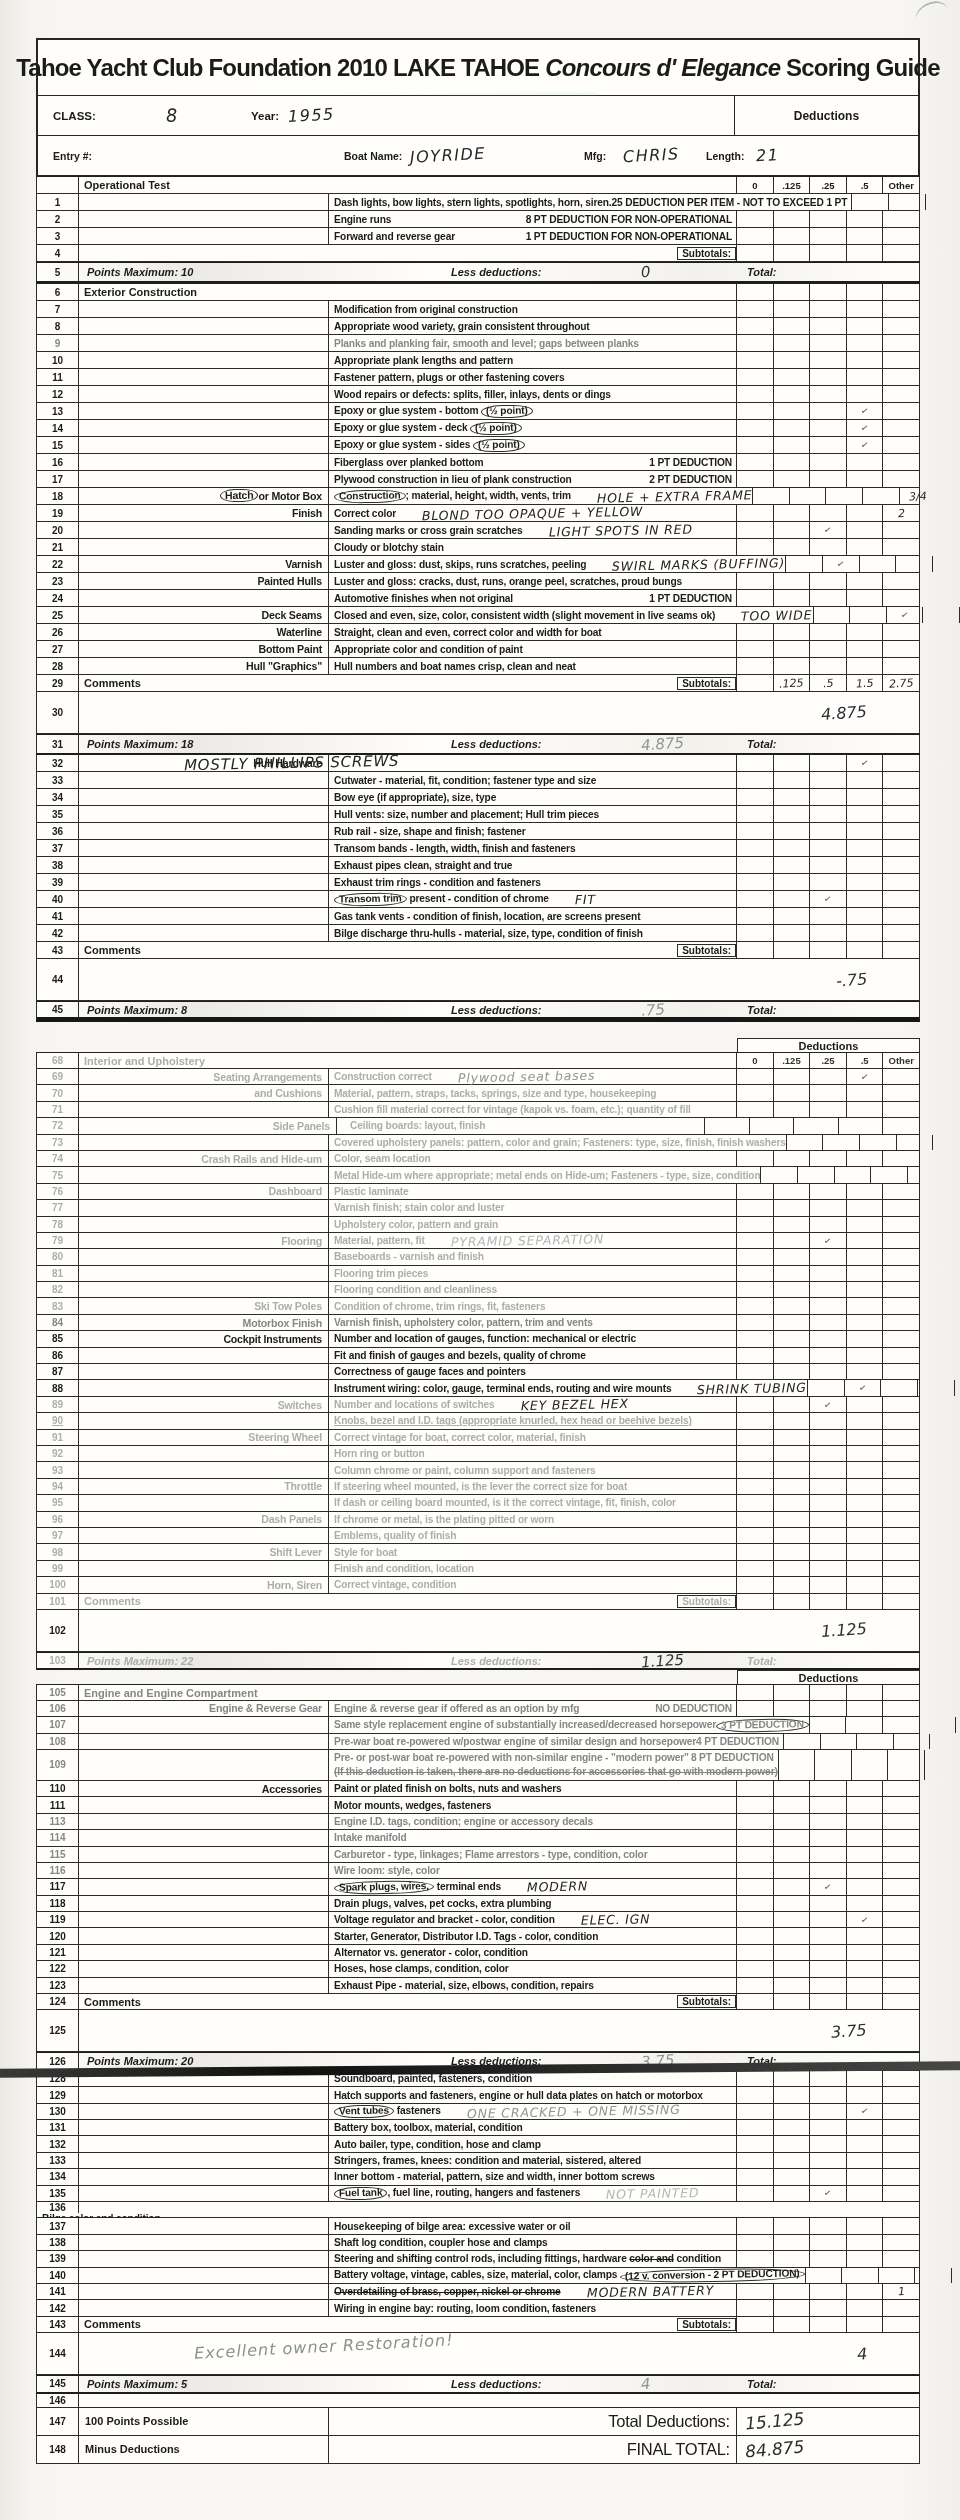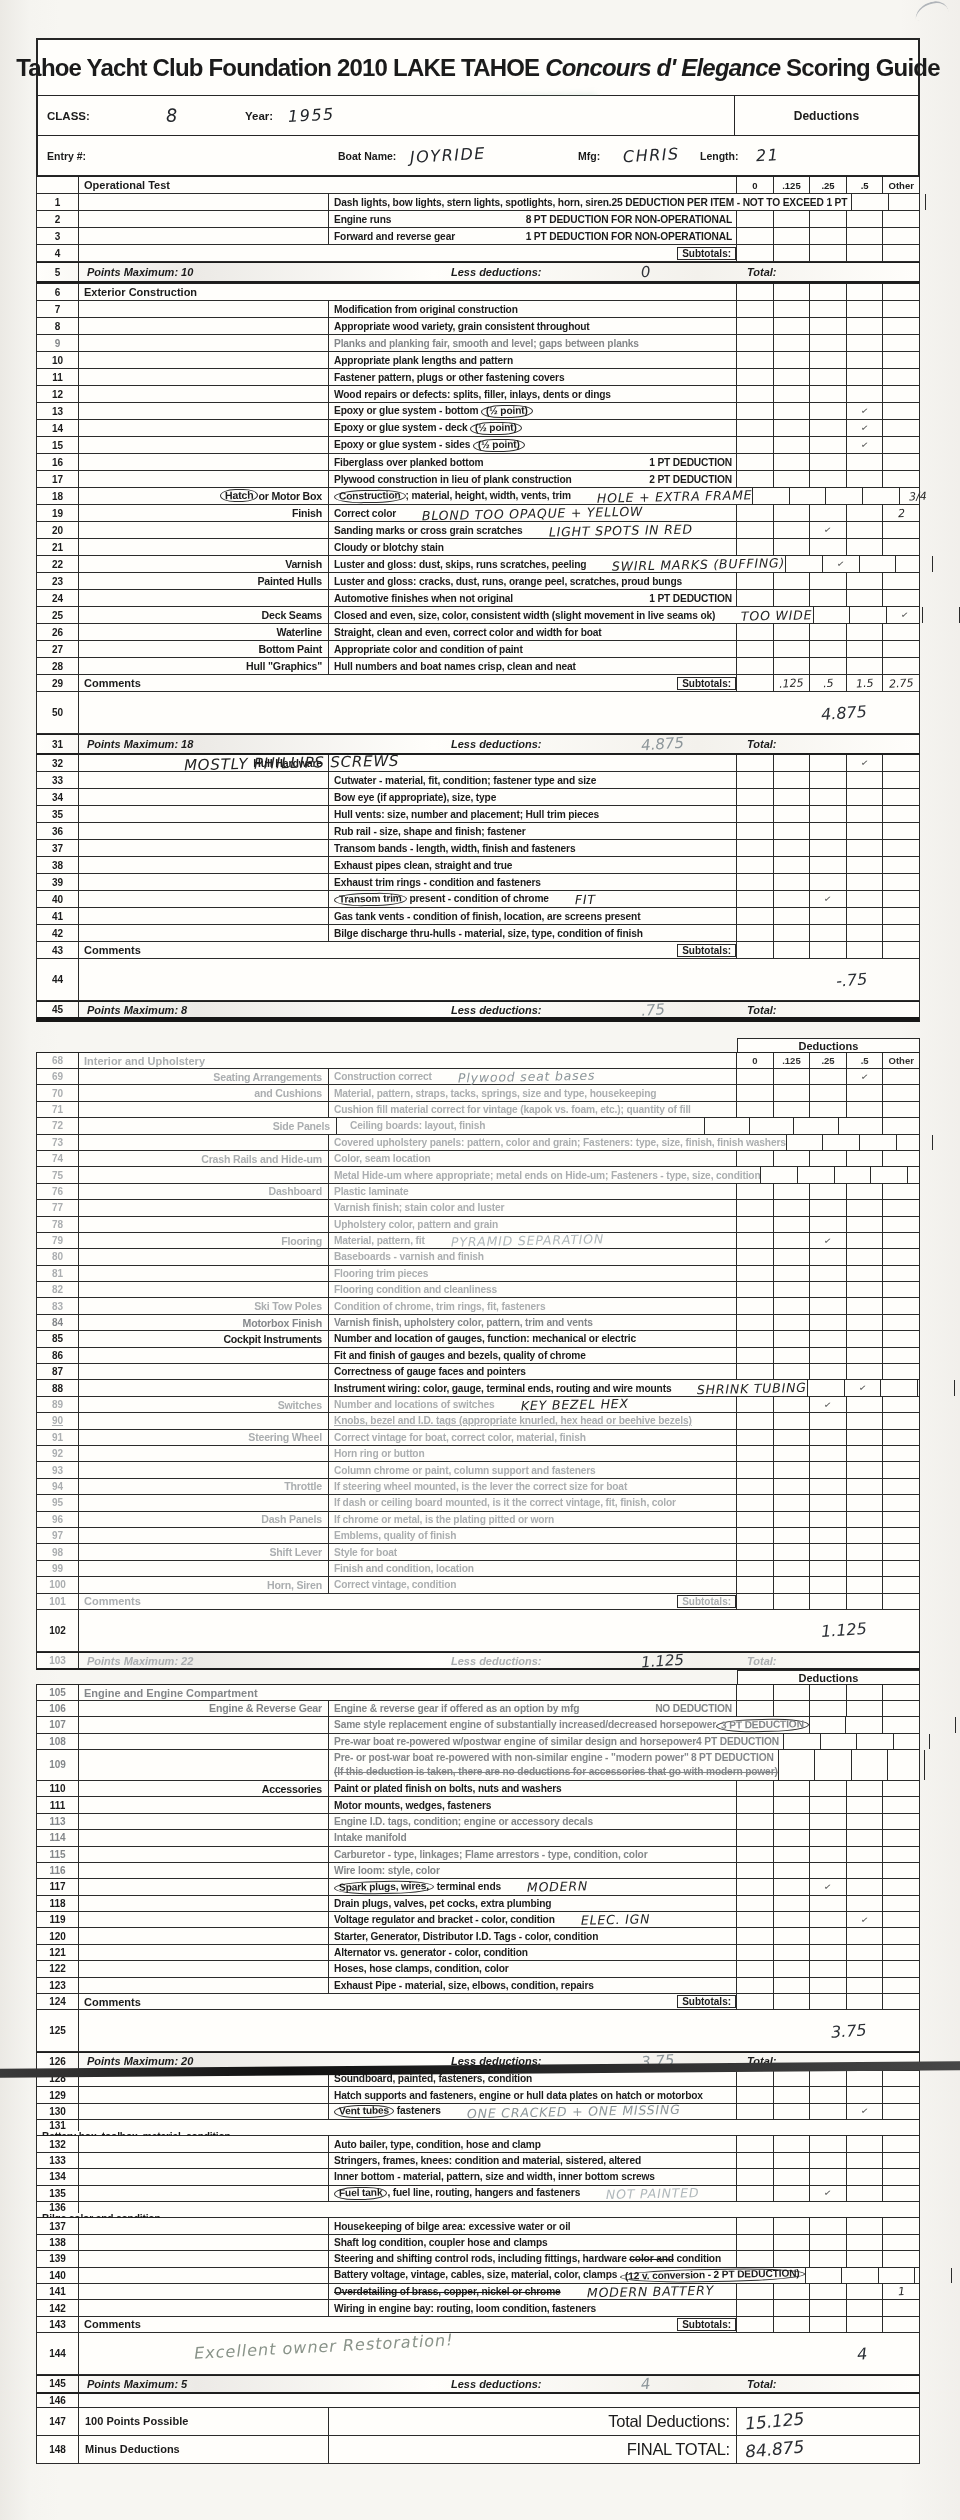--- a/index.html
+++ b/index.html
@@ -62,21 +62,21 @@
   .l2{display:flex;width:100%;}
   
   .trow{box-sizing:border-box;border-left:2px solid #262626;border-right:2px solid #262626;background:#fffefb;position:relative;}
   .title-row{height:58px;border-top:2.4px solid #262626;border-bottom:1.6px solid #262626;
     display:flex;align-items:center;justify-content:center;}
   .title-row .tp{font-weight:bold;font-size:24px;letter-spacing:-.8px;white-space:pre;}
   .t-lake{text-transform:uppercase;font-size:19px;}
   .t-conc{font-style:italic;}
   .class-row{height:40px;border-bottom:1.6px solid #262626;}
   .entry-row{height:40px;border-bottom:1.6px solid #262626;}
-  .flabel{position:absolute;font-weight:bold;font-size:11.5px;top:50%;transform:translateY(-50%);white-space:nowrap;}
+  .flabel{position:absolute;font-weight:bold;font-size:11.5px;top:50%;transform:translateY(-50%);white-space:nowrap;margin-left:6px;}
   .fhw{position:absolute;font-family:"DejaVu Sans",sans-serif;font-style:italic;font-size:16px;color:#23262b;
     top:50%;transform:translateY(-54%) rotate(-3deg);letter-spacing:1.5px;white-space:nowrap;}
   .dedhead{position:absolute;right:0;top:0;bottom:0;width:183.2px;border-left:1.4px solid #262626;
     display:flex;align-items:center;justify-content:center;font-weight:bold;font-size:12px;}
   
   .finlab{width:250px;font-weight:bold;font-size:11px;padding-left:6px;border-right:1px solid #2b2b2b;flex:none;}
   .finbig{flex:1;justify-content:flex-end;font-weight:normal;font-size:16.5px;padding-right:6px;letter-spacing:-.3px;}
   .finval{width:183.2px;border-left:1.4px solid #2b2b2b;padding-left:8px;flex:none;}
   .finval .hwv{font-family:"DejaVu Sans",sans-serif;font-style:italic;font-size:17px;color:#2b2e33;transform:rotate(-5deg);}
   
@@ -518,21 +518,21 @@
             <span class="hw-sm">.5</span>
           </div>
           <div class="cell ded">
             <span class="hw-sm">1.5</span>
           </div>
           <div class="cell ded">
             <span class="hw-sm">2.75</span>
           </div>
         </div>
         <div class="row space" style="height: 42px;">
-          <div class="cell num">50</div>
+          <div class="cell num">30</div>
           <div class="cell spacecell">
             <span class="hw-r">4.875</span>
           </div>
         </div>
         <div class="row points" style="height: 21px;">
           <div class="cell num">31</div>
           <div class="cell pmerge">
             <span class="pmax">Points Maximum: 18</span>
             <span class="less">Less deductions:</span>
             <span class="phw " style="color: rgb(141, 150, 154);">4.875</span>
@@ -1440,21 +1440,21 @@
             <span class="hw hwf">ONE CRACKED + ONE MISSING</span>
           </div>
           <div class="cell ded"></div>
           <div class="cell ded"></div>
           <div class="cell ded"></div>
           <div class="cell ded">
             <span class="mk">✓</span>
           </div>
           <div class="cell ded"></div>
         </div>
-        <div class="row item" style="height: 16.4px; flex-direction: column;">
+        <div class="row item" style="height: 16.4px;">
           <div class="cell num">131</div>
           <div class="cell lab"></div>
           <div class="cell desc">
             <span class="dtxt">Battery box, toolbox, material, condition</span>
           </div>
           <div class="cell ded"></div>
           <div class="cell ded"></div>
           <div class="cell ded"></div>
           <div class="cell ded"></div>
           <div class="cell ded"></div>

